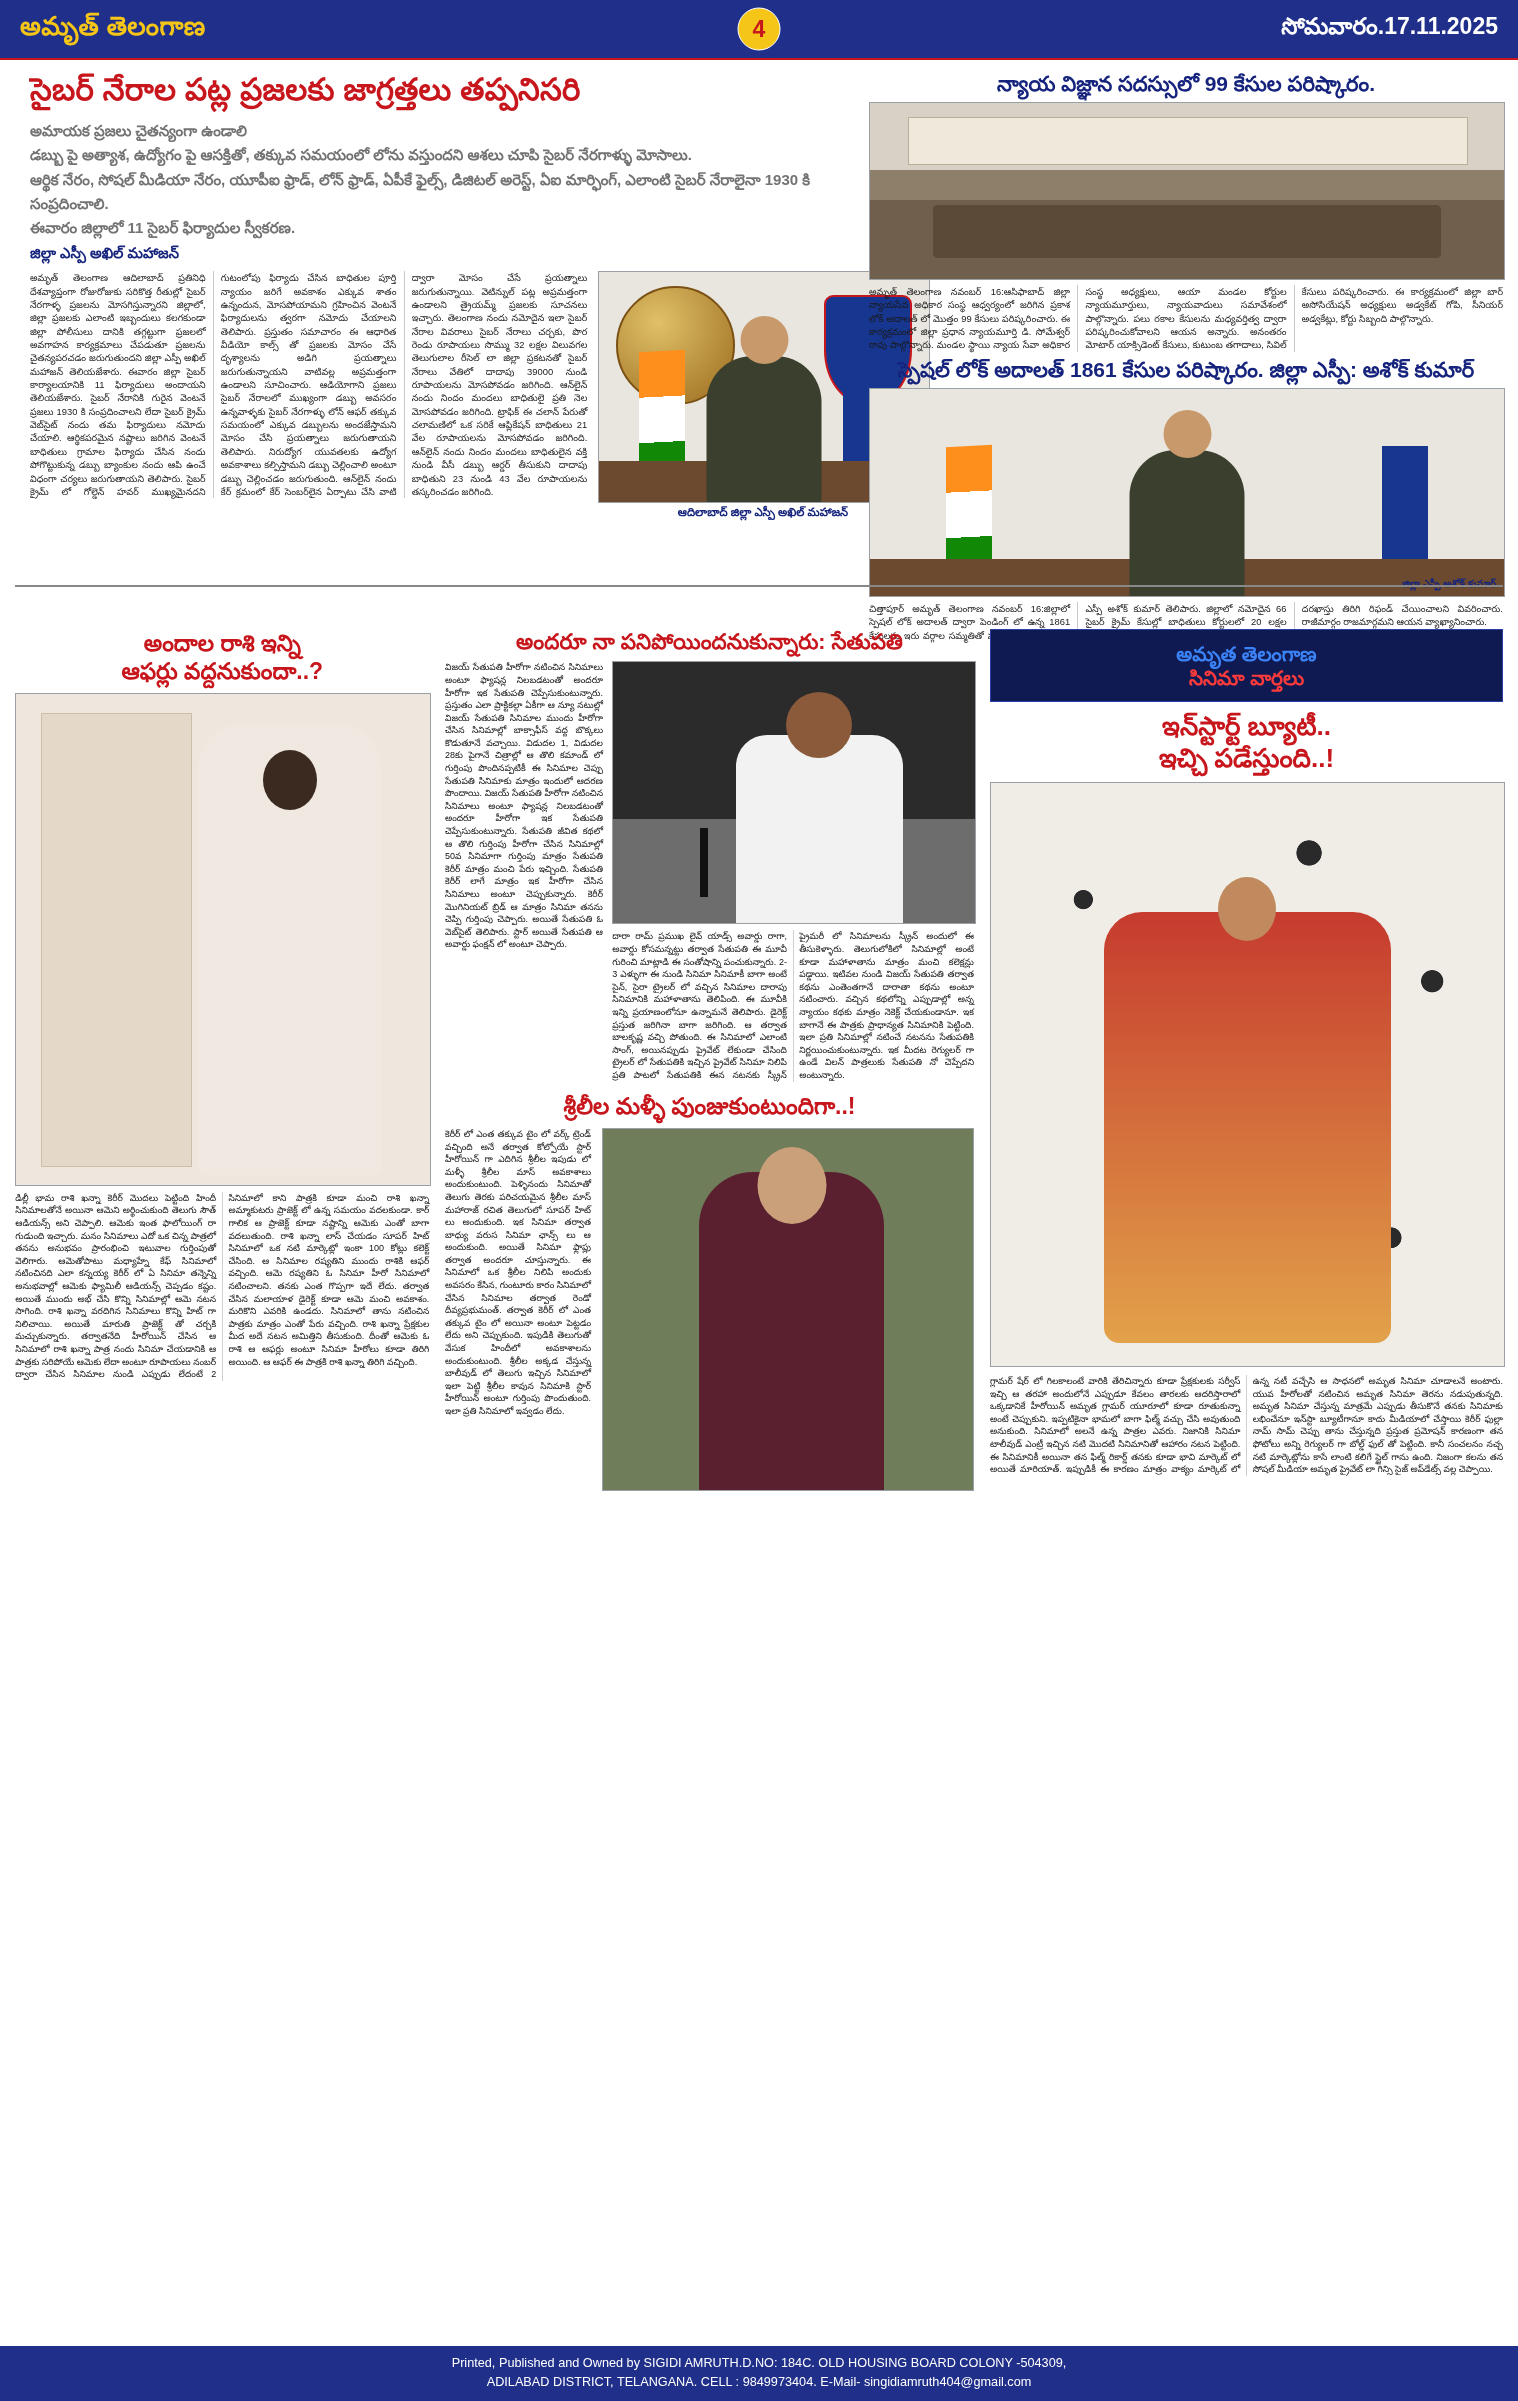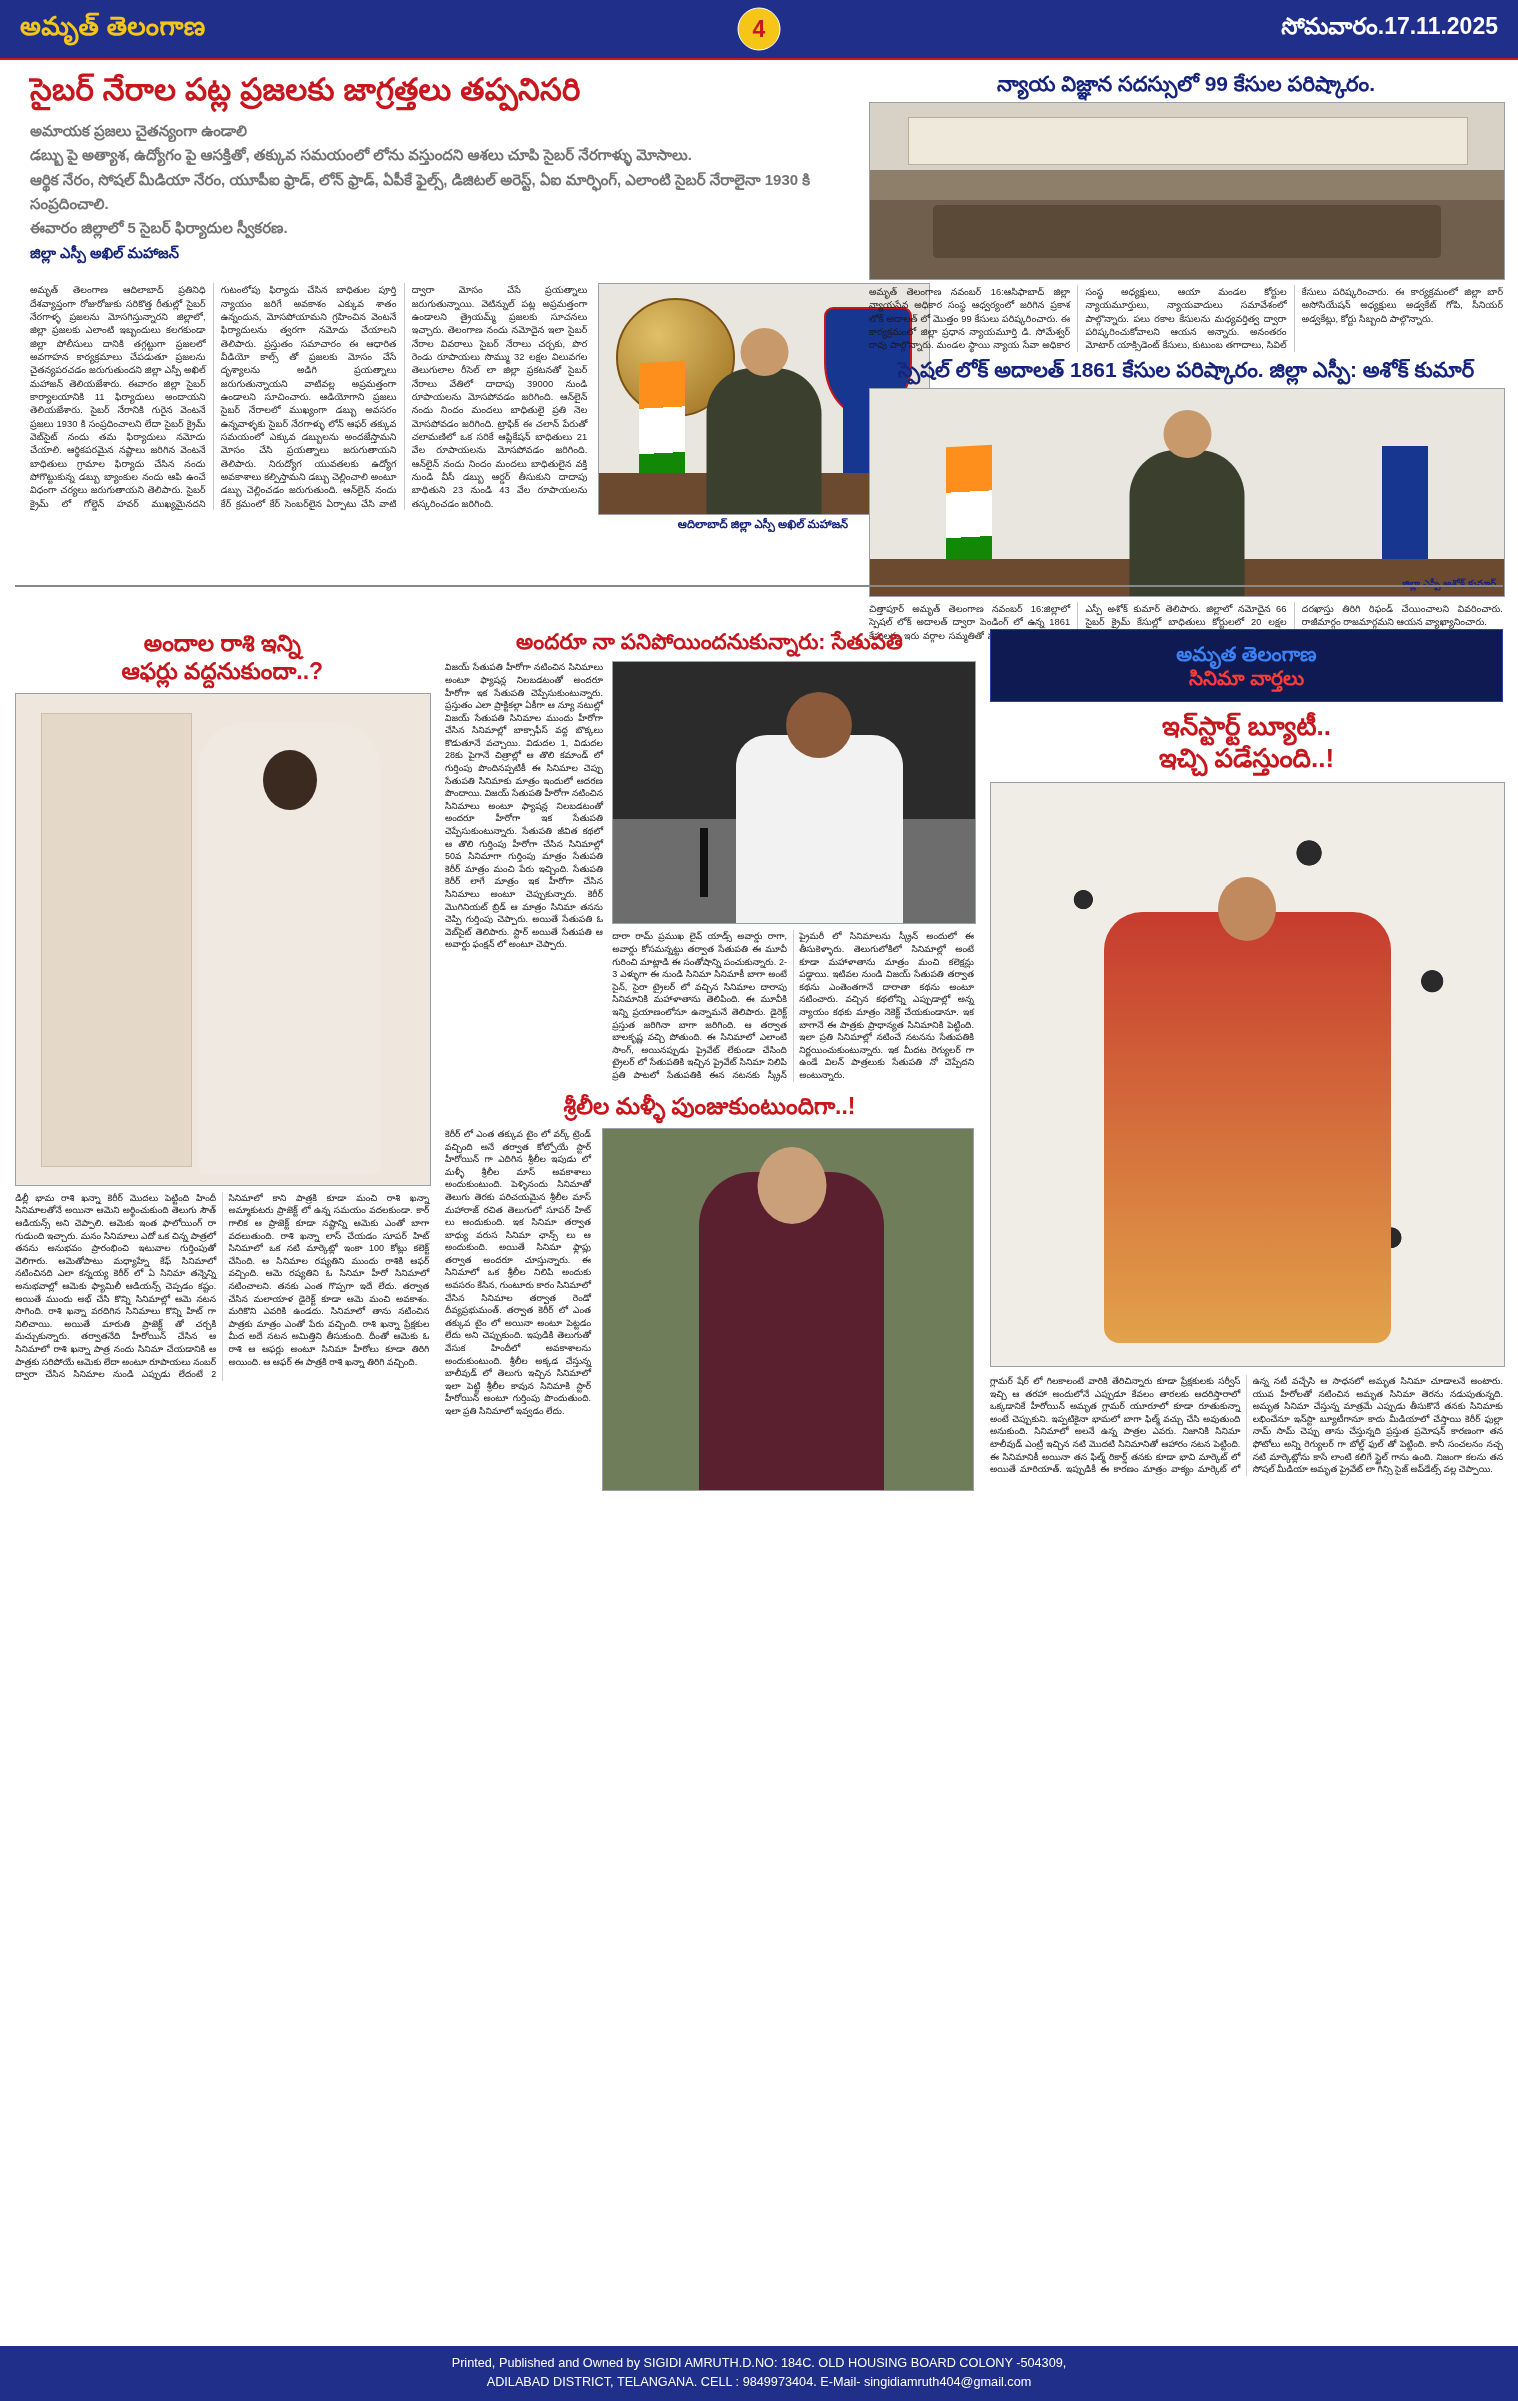--- a/index.html
+++ b/index.html
@@ -21,21 +21,21 @@
 
   
   .top{position:relative;height:568px;}
   .left-top{position:absolute;left:30px;top:10.7px;width:836px;}
   .right-top{position:absolute;left:869px;top:10.7px;width:634px;}
 
   .h1-red{font-size:31px;letter-spacing:0.2px;}
   .lead{color:#737373;font-size:15px;line-height:1.62;font-weight:bold;margin-top:10.7px;}
   .byline{color:#16247d;font-size:14.6px;font-weight:bold;margin-top:4.6px;}
 
-  .cols3{column-count:3;column-gap:15.3px;column-rule:0.8px solid #c9c9c9;margin-top:18px;}
+  .cols3{column-count:3;column-gap:15.3px;column-rule:0.8px solid #c9c9c9;margin-top:6px;}
 
   .officer-photo{width:268px;height:230px;float:right;margin:0 0 6.1px 10.7px;}
 
   .h2-blue{font-size:21px;text-align:center;}
 
   
   .img-hall{background:linear-gradient(#d8d2c6 0 38%,#8d7f6a 38% 55%,#6f5f4c 55% 100%);}
   .img-hall:before{content:"";position:absolute;left:6%;top:8%;width:88%;height:26%;background:#efe9dc;border:1.5px solid #b9ae99;}
   .img-hall:after{content:"";position:absolute;left:10%;top:58%;width:80%;height:30%;background:#5c4a38;border-radius:4.6px;}
 
@@ -104,21 +104,21 @@
   </div>
 
   <div class="top">
 
     <div class="left-top">
       <div class="hd-red h1-red">సైబర్ నేరాల పట్ల ప్రజలకు జాగ్రత్తలు తప్పనిసరి</div>
       <div class="lead">
         <div>అమాయక ప్రజలు చైతన్యంగా ఉండాలి</div>
         <div>డబ్బు పై అత్యాశ, ఉద్యోగం పై ఆసక్తితో, తక్కువ సమయంలో లోను వస్తుందని ఆశలు చూపి సైబర్ నేరగాళ్ళు మోసాలు.</div>
         <div>ఆర్థిక నేరం, సోషల్ మీడియా నేరం, యూపీఐ ఫ్రాడ్, లోన్ ఫ్రాడ్, ఏపీకే ఫైల్స్, డిజిటల్ అరెస్ట్, ఏఐ మార్ఫింగ్, ఎలాంటి సైబర్ నేరాలైనా 1930 కి సంప్రదించాలి.</div>
-        <div>ఈవారం జిల్లాలో 5 సైబర్ ఫిర్యాదుల స్వీకరణ.</div>
+        <div>ఈవారం జిల్లాలో 11 సైబర్ ఫిర్యాదుల స్వీకరణ.</div>
       </div>
       <div class="byline">జిల్లా ఎస్పీ అఖిల్ మహాజన్</div>
 
       <div style="margin-top:6.1px;">
         <div class="officer-photo">
           <div class="photo" style="width:330px;height:230px;">
             <div class="ph-inner img-officer">
               <div class="emblem"></div>
               <div class="shield"></div>
               <div class="flag-in"></div>

